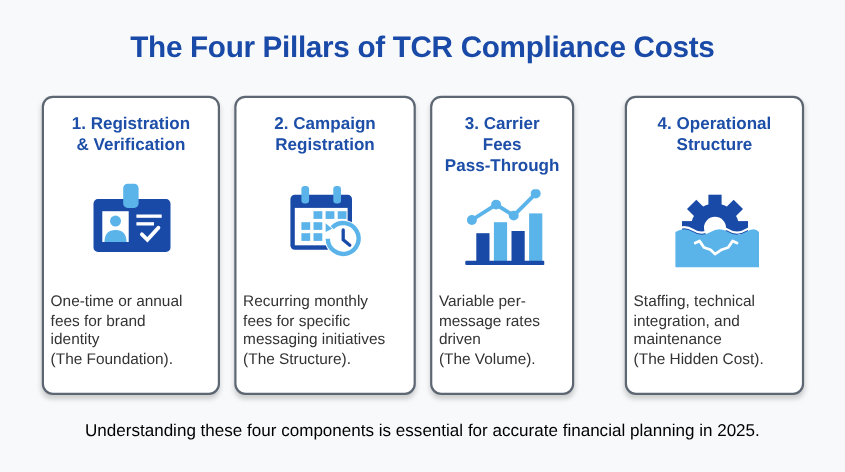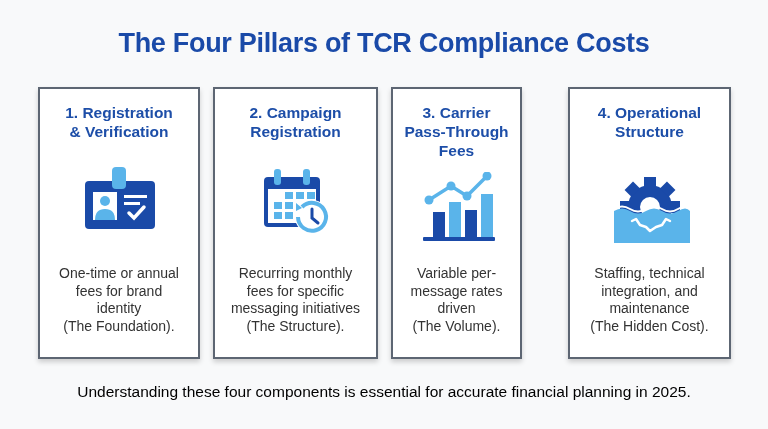--- a/index.html
+++ b/index.html
@@ -4,30 +4,30 @@
 <style>
   * { box-sizing: border-box; margin: 0; padding: 0; }
   html, body { width: 768px; height: 429px; background: #f8f9fa; overflow: hidden; }
   body { font-family: "Liberation Sans", sans-serif; position: relative; }
   .title {
     position: absolute; top: 28px; left: 0; width: 768px; text-align: center;
     font-size: 27px; font-weight: bold; color: #1a4aa8; letter-spacing: -0.3px;
   }
   .card {
     position: absolute; top: 87px; height: 272px;
-    background: #ffffff; border: 2px solid #5d6673; border-radius: 0;
+    background: #ffffff; border: 2px solid #5d6673; border-radius: 10px;
     box-shadow: 0 3px 5px rgba(0,0,0,0.18);
   }
   .card-title {
     position: absolute; top: 14px; left: 0; width: 100%; text-align: center;
     font-size: 15.5px; font-weight: bold; color: #1d4ea8; line-height: 19px;
   }
   .card-icon { position: absolute; left: 50%; transform: translateX(-50%); }
   .card-desc {
-    position: absolute; top: 176px; left: 0; width: 100%; text-align: center;
+    position: absolute; top: 176px; left: 0; width: 100%; 
     font-size: 14px; color: #333; line-height: 17.5px; padding: 0 6px;
   }
   .footer {
     position: absolute; top: 383px; left: 0; width: 768px; text-align: center;
     font-size: 15.5px; color: #000000;
   }
 </style>
 </head>
 <body>
 
@@ -86,22 +86,22 @@
     <div>Recurring monthly</div>
     <div>fees for specific</div>
     <div>messaging initiatives</div>
     <div>(The Structure).</div>
   </div>
 </div>
 
 <div class="card" style="left:391px; width:131px;">
   <div class="card-title">
     <div>3. Carrier</div>
+    <div>Fees</div>
     <div>Pass-Through</div>
-    <div>Fees</div>
   </div>
   <div class="card-icon" style="top:83px;">
     <svg width="76" height="72" viewBox="0 0 76 72">
       <rect x="14" y="40" width="12" height="26" fill="#1a4aa8"></rect>
       <rect x="30" y="30" width="12" height="36" fill="#5ab4ea"></rect>
       <rect x="46" y="38" width="12" height="28" fill="#1a4aa8"></rect>
       <rect x="62" y="22" width="12" height="44" fill="#5ab4ea"></rect>
       <rect x="4" y="65" width="72" height="4" rx="1" fill="#1a4aa8"></rect>
       <polyline points="10,28 32,14 48,24 68,4" stroke="#5ab4ea" stroke-width="3.5" fill="none"></polyline>
       <circle cx="10" cy="28" r="4.5" fill="#5ab4ea"></circle>

